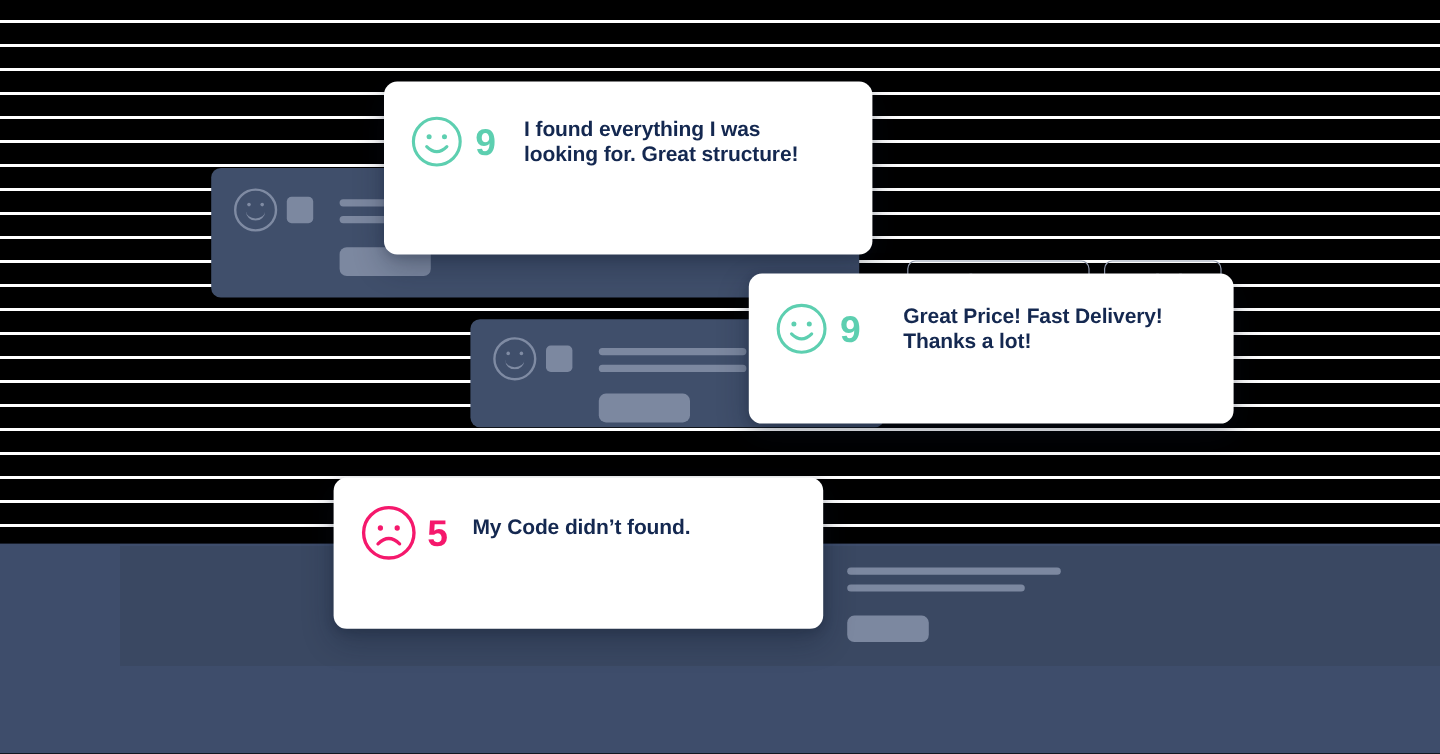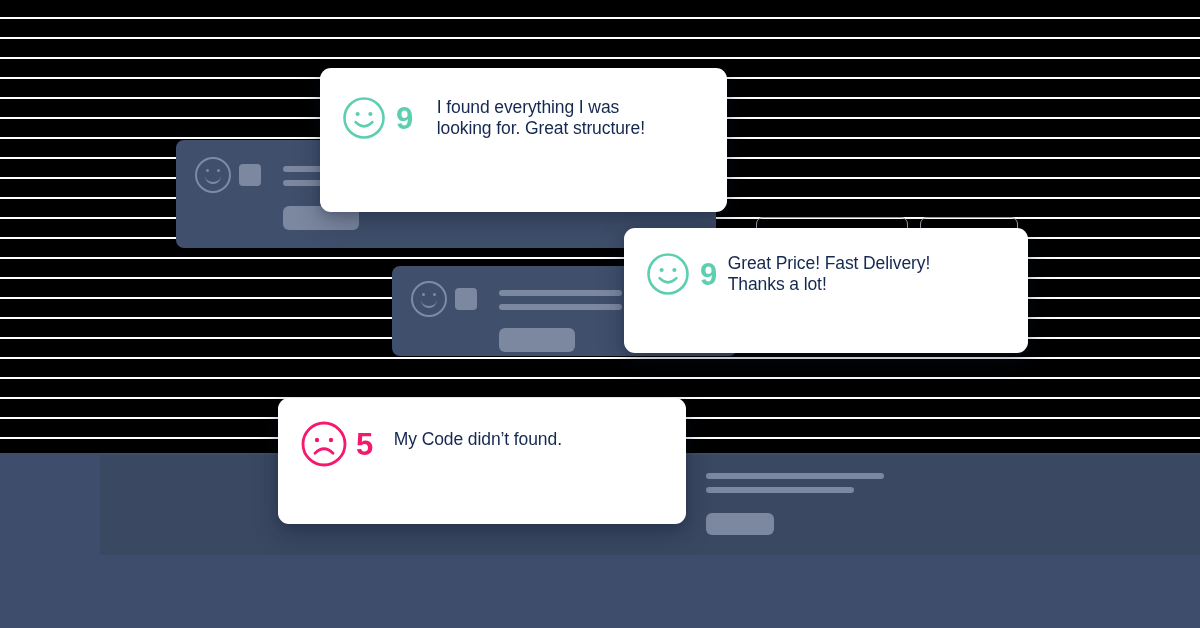--- a/index.html
+++ b/index.html
@@ -133,21 +133,21 @@
     font-weight: 700;
     line-height: 1;
     letter-spacing: -0.5px;
   }
   .score-num.teal { color: #5dcfb0; }
   .score-num.pink { color: #f5186c; }
 
   .review-text {
     color: #142850;
     font-size: 17.5px;
-    font-weight: 400;
+    font-weight: 700;
     line-height: 1.21;
     letter-spacing: -0.1px;
     white-space: pre-line;
   }
 
   .tags {
     display: flex;
     gap: 12px;
   }
   .tag {
@@ -165,21 +165,21 @@
 
   
   .c1 .card-row { padding: 26px 0 0 22px; }
   .c1 .score-col { gap: 10px; padding-top: 2px; }
   .c1 .review-text { margin-left: 24px; padding-top: 3px; }
   .c1 .tags { position: absolute; left: 436px; top: 149px; }
 
   
   .c2 .card-row { padding: 22px 0 0 22px; }
   .c2 .score-col { gap: 10px; padding-top: 2px; }
-  .c2 .review-text { margin-left: 11px; padding-top: 3px; }
+  .c2 .review-text { margin-left: 36px; padding-top: 3px; }
 
   
   .c3 .card-row { padding: 20px 0 0 22px; }
   .c3 .score-col { gap: 8px; padding-top: 2px; }
   .c3 .review-text { margin-left: 21px; padding-top: 11px; }
 </style>
 </head>
 <body>
 
 <div id="stage">

